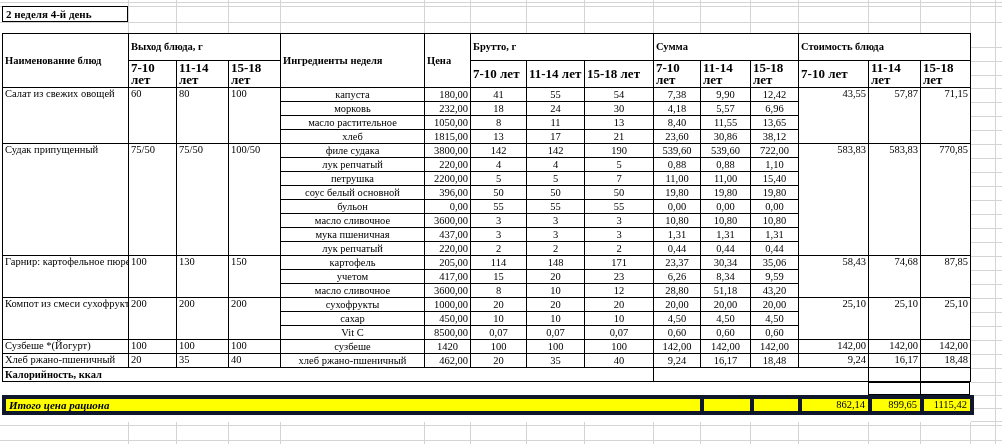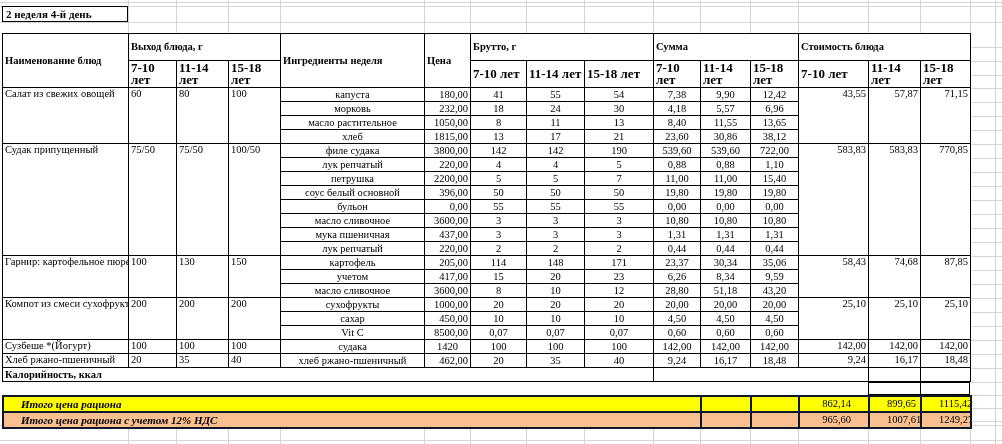--- a/index.html
+++ b/index.html
@@ -48,22 +48,22 @@
 
   
   .blank-box{position:absolute;border:1px solid #000;background:#fff;box-sizing:border-box;height:13px;top:382px;}
 
   
   #totals-table{
     position:absolute;left:2px;top:395px;width:968px;
     border-collapse:collapse;table-layout:fixed;
   }
   #totals-table td{
-    border:2px solid #0f172a;box-sizing:border-box;height:16px;
-    font-size:10.5px;line-height:12px;padding:0 17px;overflow:hidden;white-space:nowrap;
+    border:4px solid #0f172a;box-sizing:border-box;height:16px;
+    font-size:10.5px;line-height:12px;padding:0 3px;overflow:hidden;white-space:nowrap;
   }
   #totals-table td.t-label{font-weight:bold;font-style:italic;font-size:11px;text-align:left;}
   #totals-table td.t-val{font-weight:normal;text-align:right;}
 </style>
 </head>
 <body>
 
 <div id="grid-layer">
     <div class="vline" style="left: 128px; top: 0px; height: 33px;"></div>
     <div class="vline" style="left: 176px; top: 0px; height: 33px;"></div>
@@ -385,21 +385,21 @@
         <td class="c-gross">0,07</td>
         <td class="c-sum">0,60</td>
         <td class="c-sum">0,60</td>
         <td class="c-sum">0,60</td>
       </tr>
       <tr>
         <td class="c-name" rowspan="1">Сузбеше *(Йогурт)</td>
         <td class="c-out" rowspan="1">100</td>
         <td class="c-out" rowspan="1">100</td>
         <td class="c-out" rowspan="1">100</td>
-        <td class="c-ingr">судака</td>
+        <td class="c-ingr">сузбеше</td>
         <td class="c-price c-price-center">1420</td>
         <td class="c-gross">100</td>
         <td class="c-gross">100</td>
         <td class="c-gross">100</td>
         <td class="c-sum">142,00</td>
         <td class="c-sum">142,00</td>
         <td class="c-sum">142,00</td>
         <td class="c-cost" rowspan="1">142,00</td>
         <td class="c-cost" rowspan="1">142,00</td>
         <td class="c-cost" rowspan="1">142,00</td>
@@ -444,22 +444,14 @@
   </colgroup>
   <tbody>
     <tr class="total-row-1" style="background: rgb(255, 255, 0);">
       <td class="t-label">Итого цена рациона</td>
       <td></td>
       <td></td>
       <td class="t-val">862,14</td>
       <td class="t-val">899,65</td>
       <td class="t-val">1115,42</td>
     </tr>
-    <tr class="total-row-2" style="background: rgb(250, 191, 143);">
-      <td class="t-label">Итого цена рациона с учетом 12% НДС</td>
-      <td></td>
-      <td></td>
-      <td class="t-val">965,60</td>
-      <td class="t-val">1007,61</td>
-      <td class="t-val">1249,27</td>
-    </tr>
   </tbody>
 </table>
 
 </body></html>

